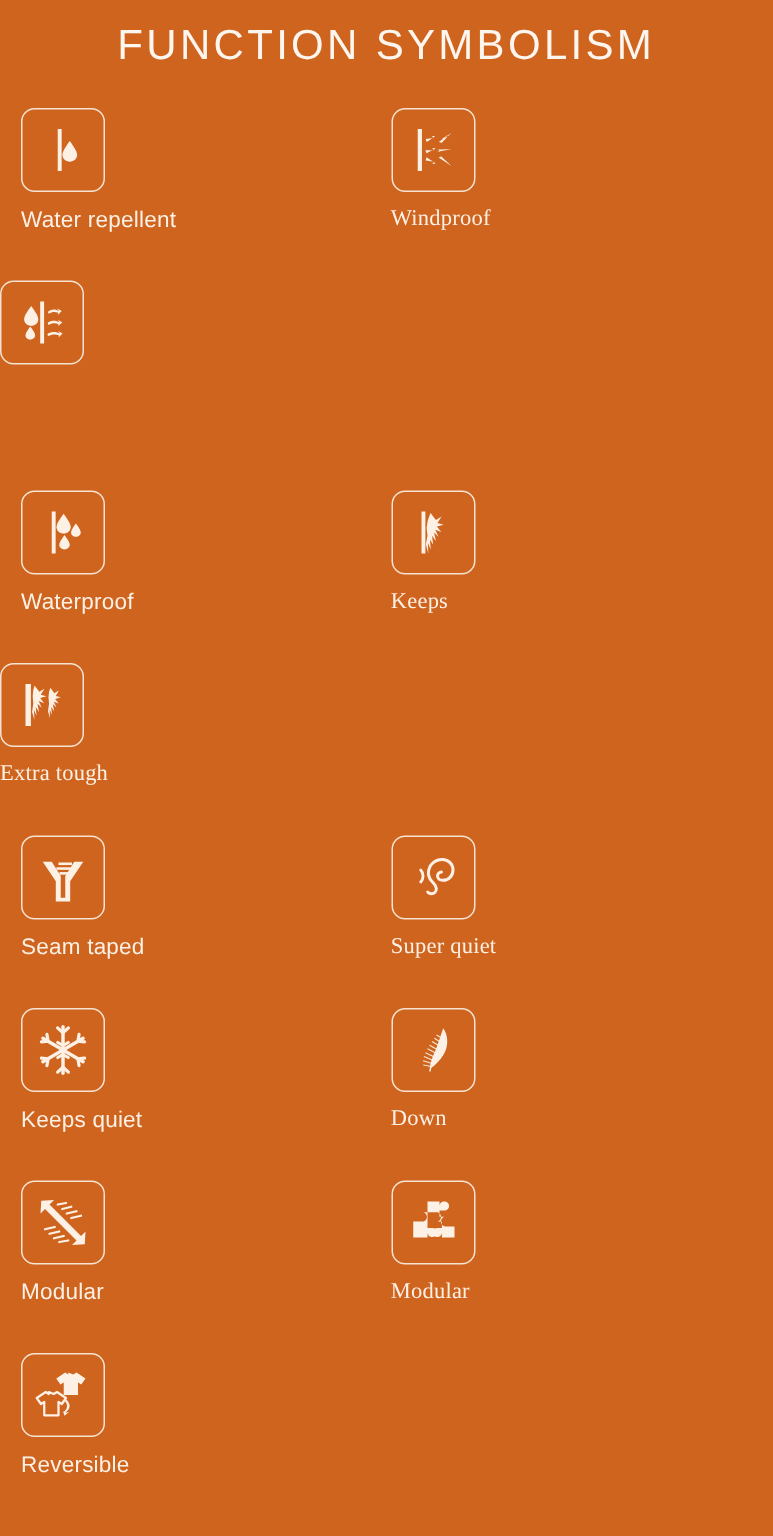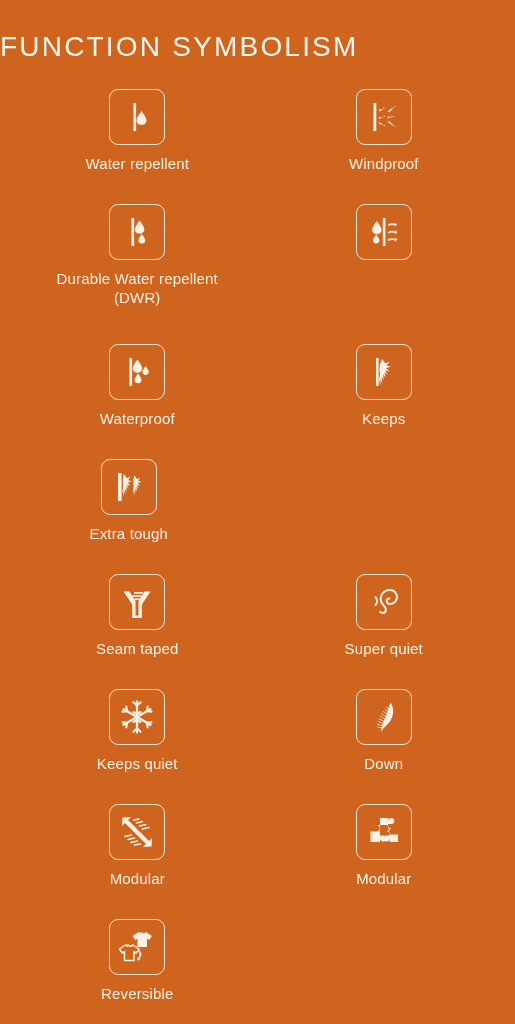--- a/index.html
+++ b/index.html
@@ -8,47 +8,48 @@
   }
   body {
     width: 515px;
     height: 1024px;
     background: #cf641f;
     font-family: "Liberation Sans", sans-serif;
     overflow: hidden;
     position: relative;
   }
   #page-title {
+    text-align: center;
     color: #fdf6ee;
     font-size: 28px;
     font-weight: 300;
     letter-spacing: 2.2px;
     margin: 0;
-    padding-top: 33px;
+    padding-top: 16px;
     line-height: 1;
     font-family: "Liberation Sans", sans-serif;
   }
   .grid {
     position: relative;
     margin-top: 28px;
   }
   .row {
     display: flex;
     width: 515px;
     height: 115px;
     box-sizing: border-box;
   }
   .cell {
     width: 257.5px;
     display: flex;
     flex-direction: column;
-    align-items: center;
+    align-items: flex-start;
   }
   .cell.left { padding-left: 14px; }
-  .cell.right { padding-right: 8px; }
+  .cell.right { padding-right: 8px; font-family: Liberation Serif, serif; }
   .cell.empty { visibility: hidden; }
   .icon-box {
     width: 56px;
     height: 56px;
     border: 1.4px solid #f6e3d2;
     border-radius: 9px;
     box-sizing: border-box;
     display: flex;
     align-items: center;
     justify-content: center;
@@ -96,30 +97,20 @@
             <path d="M32 30.6 L23.4 25.0 L25.4 24.3 L23.9 23.1 Z"></path>
             <path d="M14.8 27.0 L20.4 27.8 L19.2 29.3 L21.5 29.0 L15.3 24.9 Z"></path>
           </g>
         </svg>
       </div>
       <div class="label">Windproof</div>
     </div>
   </div>
 
   <div class="row tall">
-    <div class="cell left">
-      <div class="icon-box">
-        <svg width="40" height="40" viewBox="0 0 40 40">
-          <rect x="14.5" y="6" width="2.6" height="28" fill="#fdf1e6"></rect>
-          <path d="M22.6 8.5 C25.6 12.7 27.3 15.2 27.3 17.5 C27.3 19.9 25.2 21.7 22.6 21.7 C20.0 21.7 17.9 19.9 17.9 17.5 C17.9 15.2 19.6 12.7 22.6 8.5 Z" fill="#fdf1e6"></path>
-          <path d="M24.8 22.0 C27.0 25.1 28.3 26.9 28.3 28.6 C28.3 30.3 26.7 31.7 24.8 31.7 C22.9 31.7 21.3 30.3 21.3 28.6 C21.3 26.9 22.6 25.1 24.8 22.0 Z" fill="#fdf1e6"></path>
-        </svg>
-      </div>
-      <div class="label">Durable Water repellent (DWR)</div>
-    </div>
     <div class="cell right">
       <div class="icon-box">
         <svg width="40" height="40" viewBox="0 0 40 40">
           <rect x="18.8" y="6" width="2.6" height="28" fill="#fdf1e6"></rect>
           <path d="M12.8 9.0 C15.8 13.2 17.5 15.7 17.5 18.0 C17.5 20.4 15.4 22.2 12.8 22.2 C10.2 22.2 8.1 20.4 8.1 18.0 C8.1 15.7 9.8 13.2 12.8 9.0 Z" fill="#fdf1e6"></path>
           <path d="M12.2 22.6 C14.2 25.4 15.4 27.0 15.4 28.5 C15.4 30.1 13.9 31.4 12.2 31.4 C10.4 31.4 9.0 30.1 9.0 28.5 C9.0 27.0 10.2 25.4 12.2 22.6 Z" fill="#fdf1e6"></path>
           <g fill="#fdf1e6">
             <path d="M24.0 12.8 C26.5 10.8 29.0 11.0 31.4 12.4 L30.0 10.5 L33.2 12.3 L30.6 14.8 L30.7 13.5 C28.8 12.6 26.5 12.8 24.4 14.2 Z"></path>
             <path d="M23.8 20.2 C26.6 18.3 29.4 18.6 31.8 20.0 L30.4 18.1 L33.5 19.9 L31.0 22.4 L31.0 21.1 C29.0 20.2 26.5 20.4 24.2 21.6 Z"></path>
             <path d="M23.6 27.6 C26.6 25.7 29.6 26.0 32.0 27.4 L30.6 25.5 L33.7 27.3 L31.2 29.8 L31.2 28.5 C29.2 27.6 26.5 27.8 24.0 29.0 Z"></path>

